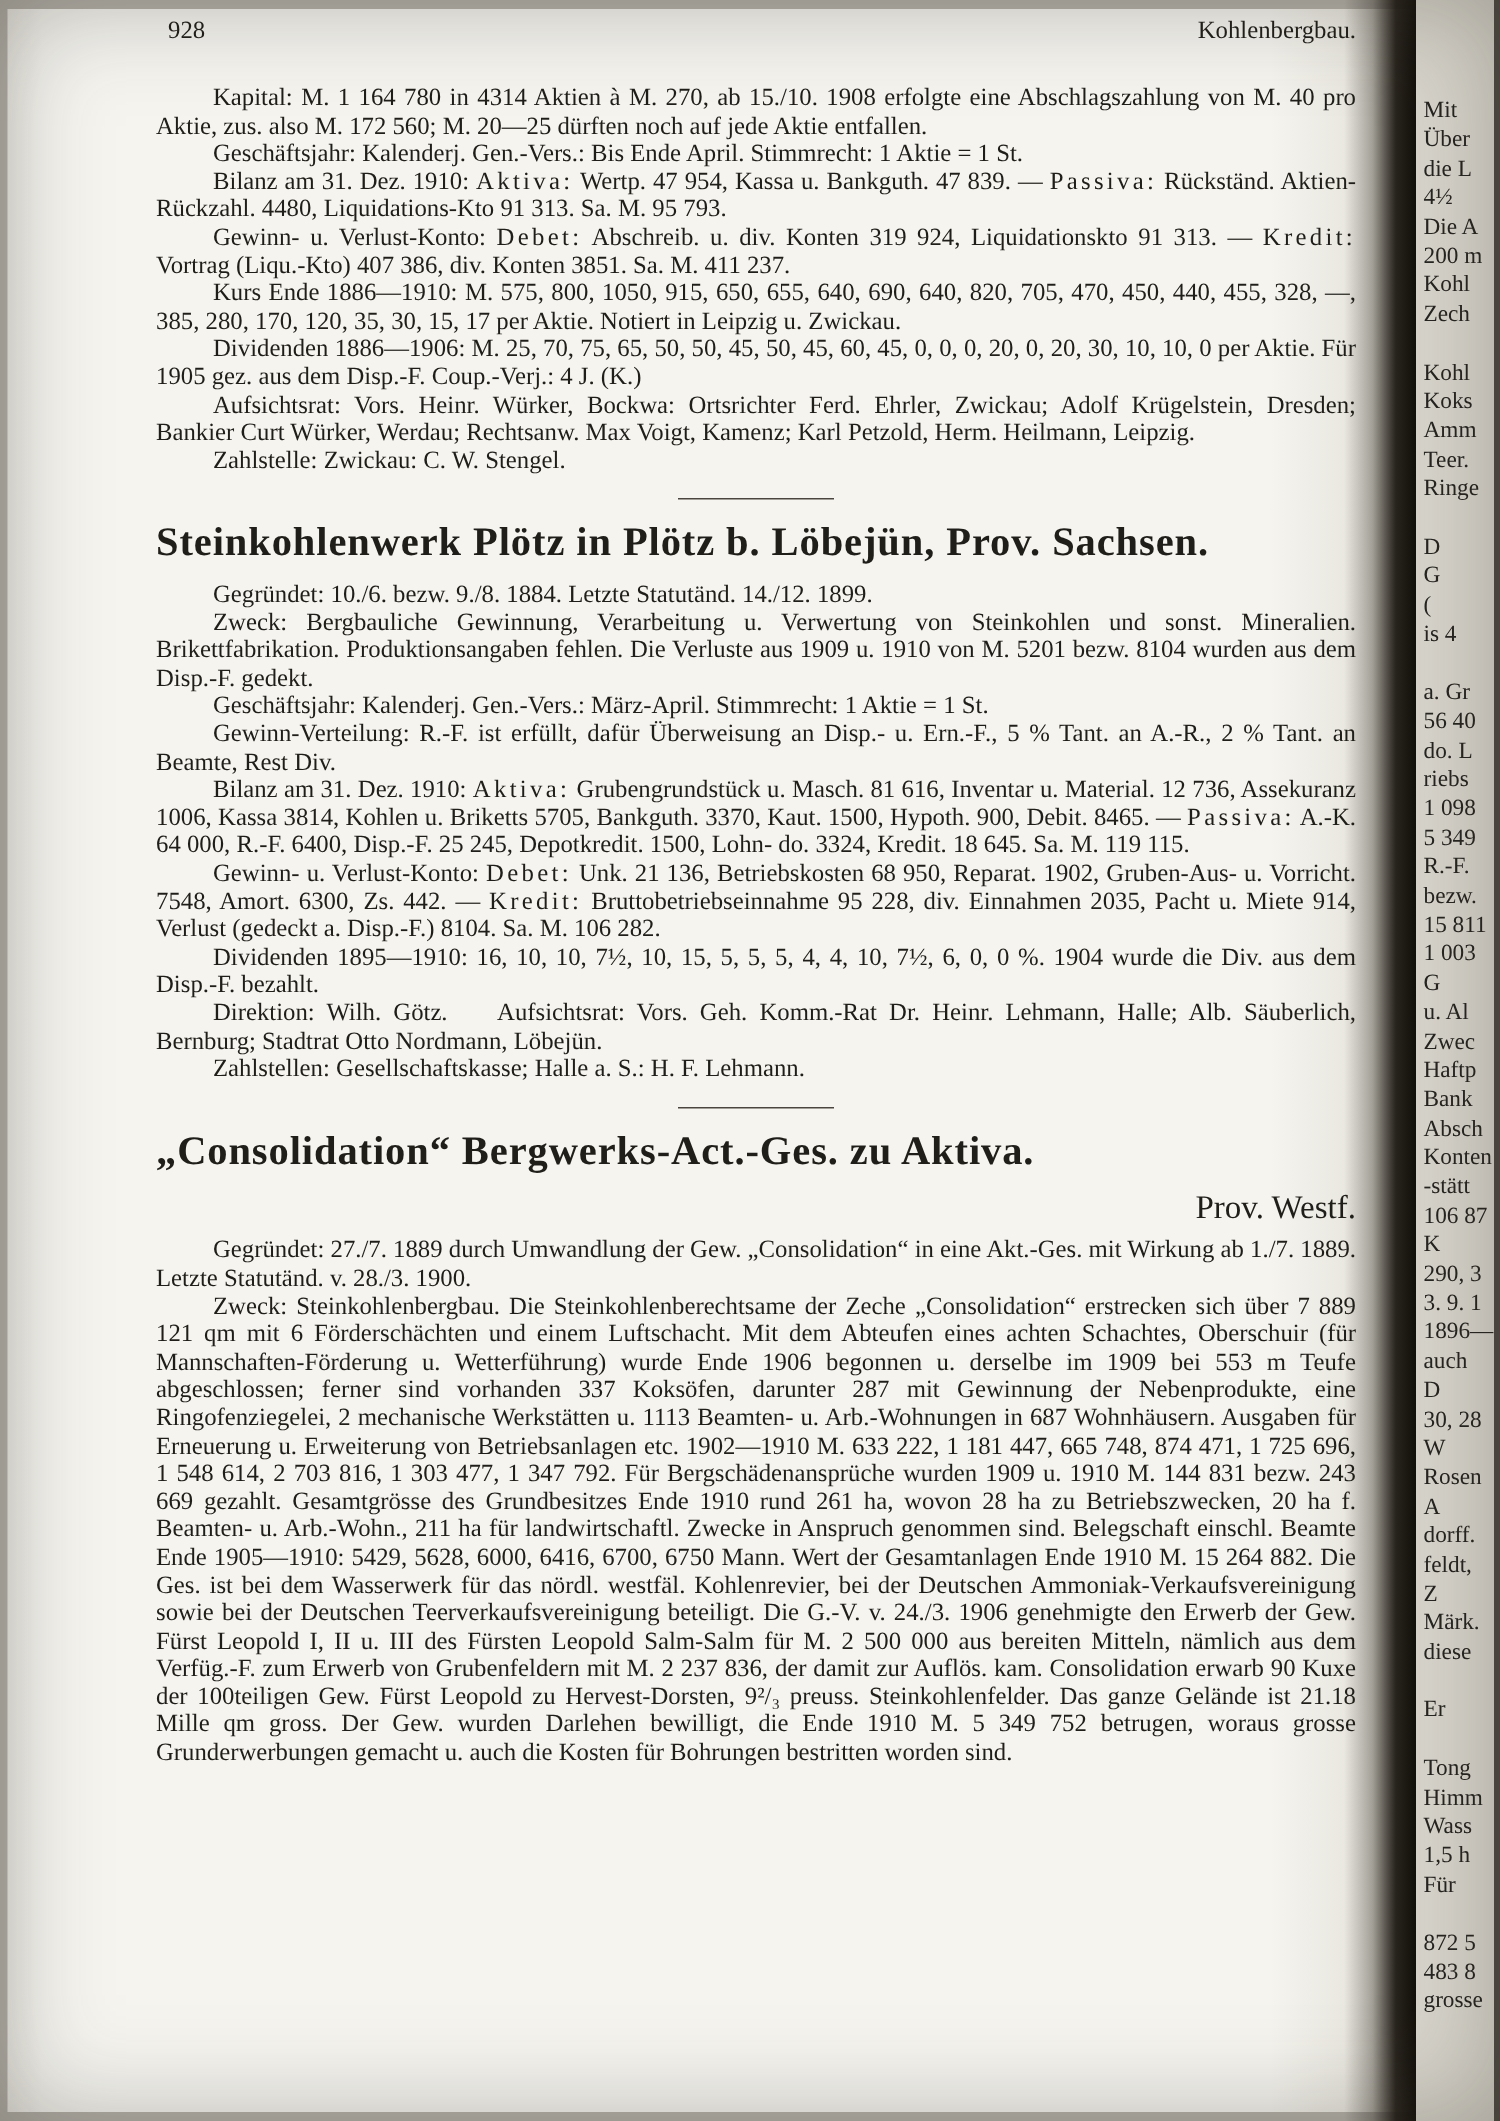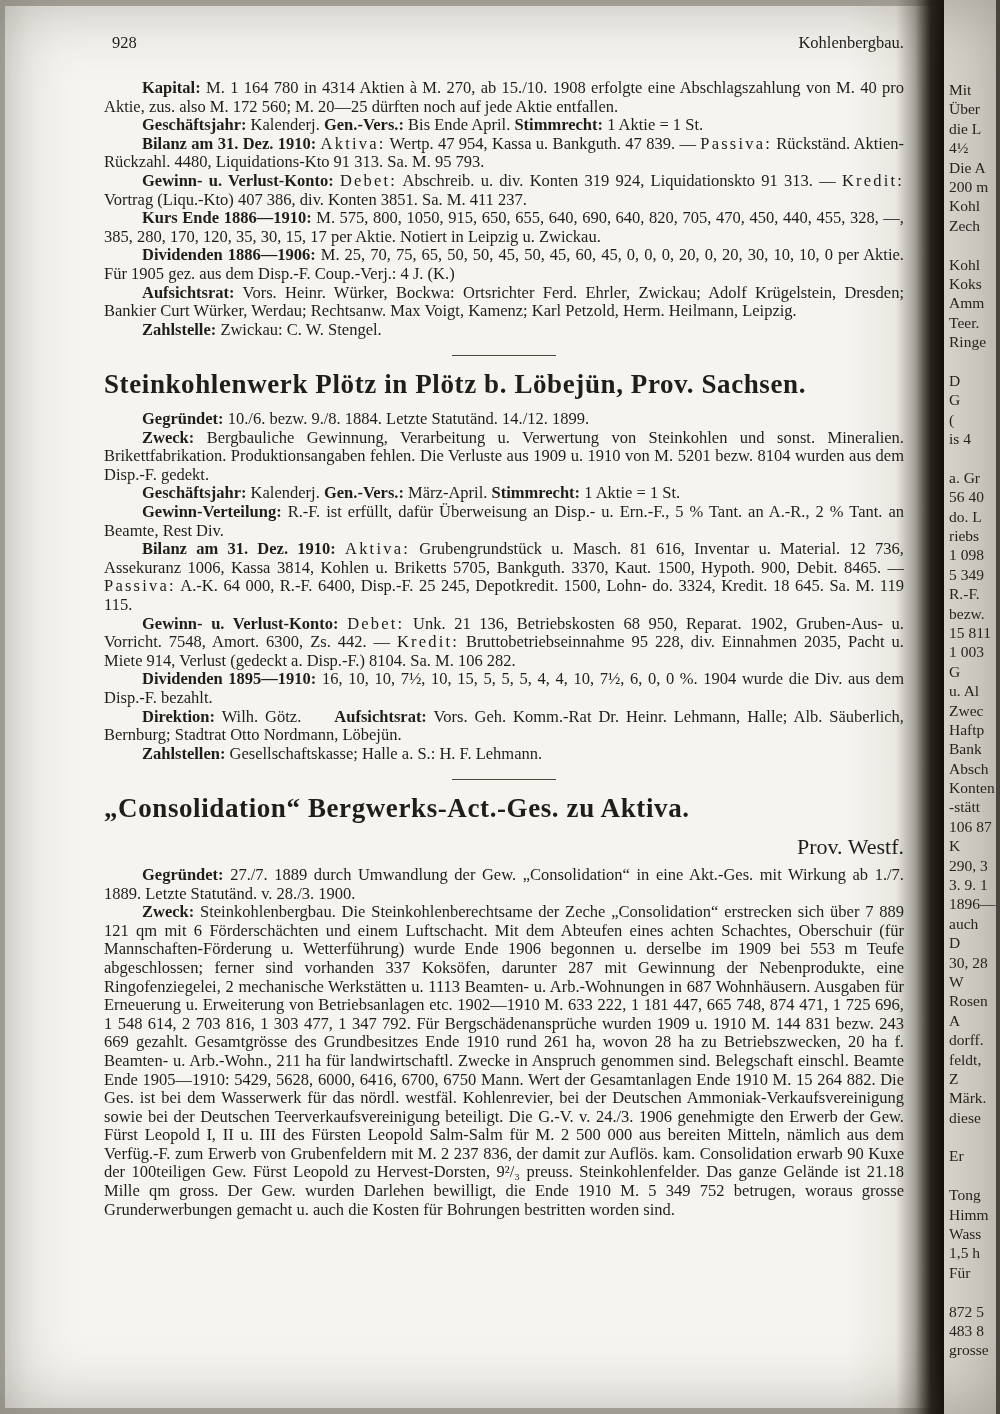--- a/index.html
+++ b/index.html
@@ -5,39 +5,39 @@
   html,body{margin:0;padding:0;}
   body{
     width:1000px;height:1414px;
     background:#a8a59d;
     font-family:"Liberation Serif","DejaVu Serif",serif;
   }
   .scan{position:relative;width:1000px;height:1414px;overflow:hidden;background:#b4b1a9;}
   .page{
     position:absolute;left:5px;top:6px;width:935px;height:1402px;
     background:linear-gradient(90deg,#edece6 0,#f5f4ef 2.5%,#f5f4ef 90%,#e6e4dc 97%,#c9c5ba 100%);
-    color:#201e19;padding:27px 36px 0 99px;overflow:hidden;
+    color:#201e19;padding:4px 36px 0 99px;overflow:hidden;
     box-sizing:border-box;
   }
   .running-head{position:relative;height:24px;margin-bottom:22px;font-size:16.5px;}
   .page-num{position:absolute;left:8px;top:0;}
   .head-title{position:absolute;left:16px;right:0;top:0;text-align:right;}
   .para{font-size:16.5px;line-height:18.6px;text-align:justify;text-indent:38px;margin:0;}
   .run{white-space:normal;}
-  .run-b{font-weight:bold;}
+  .run-b{font-weight:normal;}
   .run-sp{letter-spacing:2.2px;}
   .entry-title{font-size:27px;font-weight:bold;text-align:left;margin:12px 0 10px;letter-spacing:.6px;line-height:1.1;}
   .entry-subtitle{font-size:22px;text-align:right;margin:0 0 6px;}
   .divider{width:104px;margin:16px auto 14px;border-top:1px solid #4a463f;height:0;}
   .gutter{
     position:absolute;left:896px;top:0;width:48px;height:1414px;pointer-events:none;
     background:linear-gradient(90deg,rgba(40,35,28,0) 0%,rgba(40,35,28,.35) 40%,rgba(22,18,12,.9) 72%,#13100b 100%);
   }
   .nextpage{position:absolute;left:944px;top:0;width:52px;height:1414px;background:#d8d5cc;overflow:hidden;}
-  #fragments{padding-top:80px;}
+  #fragments{padding-top:64px;}
   .frag-line{height:19.4px;line-height:19.4px;font-size:15.5px;color:#262420;padding-left:5px;white-space:nowrap;overflow:hidden;}
   .right-edge{position:absolute;left:996px;top:0;width:4px;height:1414px;background:#4e4a43;}
   .vignette{position:absolute;inset:0;pointer-events:none;box-shadow:inset 0 0 70px rgba(55,50,40,.35);}
 </style>
 </head>
 <body>
 
 <div class="scan">
 
   <div class="page">

